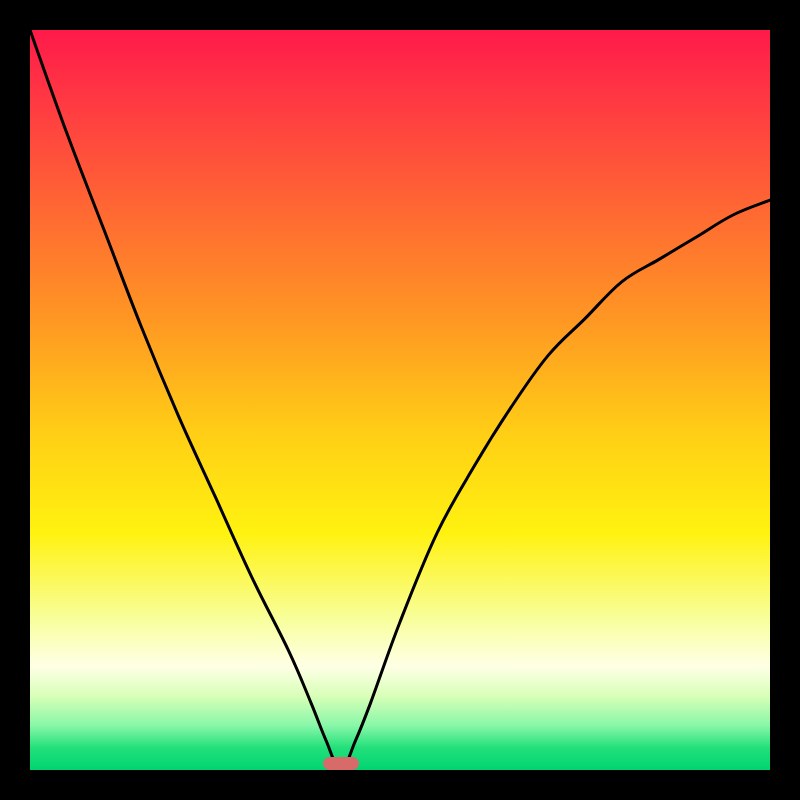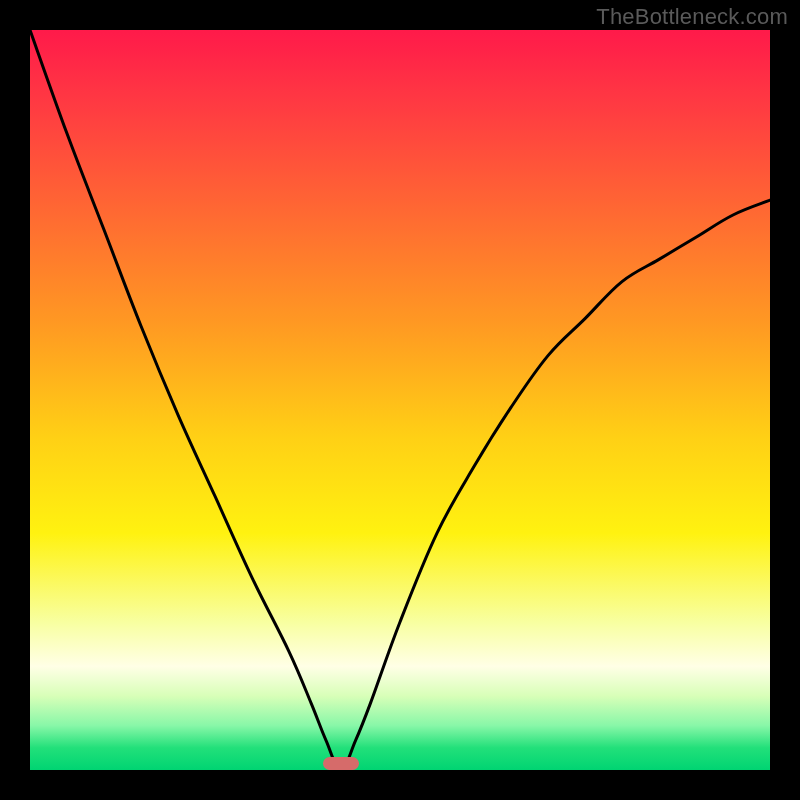--- a/index.html
+++ b/index.html
@@ -45,21 +45,20 @@
     width: 36px;
     height: 13px;
     border-radius: 7px;
     z-index: 3;
   }
 </style>
 </head>
 <body>
 
 <div class="frame">
-  <div class="watermark">TheBottleneck.com</div>
   <div class="plot-area">
     <svg id="plot-svg" viewBox="0 0 740 740" preserveAspectRatio="none">
       <defs>
         <linearGradient id="bg-grad" x1="0" y1="0" x2="0" y2="1">
             <stop offset="0%" stop-color="#ff1a4a"></stop>
             <stop offset="10%" stop-color="#ff3a42"></stop>
             <stop offset="25%" stop-color="#ff6a32"></stop>
             <stop offset="40%" stop-color="#ff9a22"></stop>
             <stop offset="55.00000000000001%" stop-color="#ffd015"></stop>
             <stop offset="68%" stop-color="#fff210"></stop>

